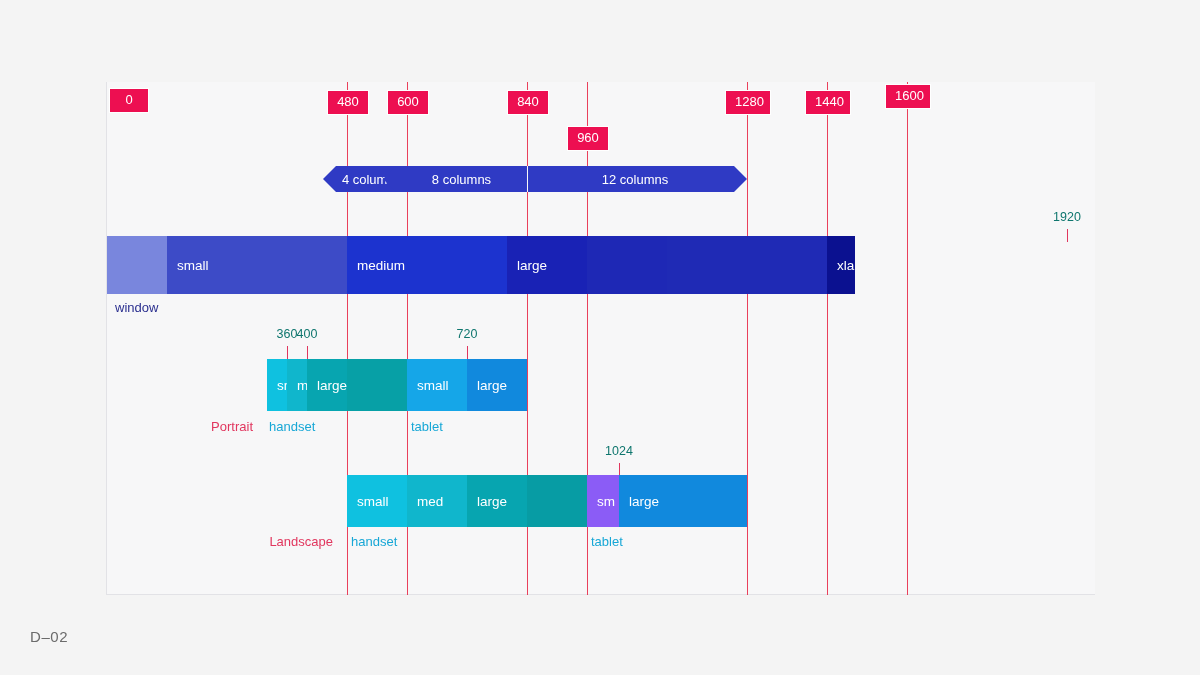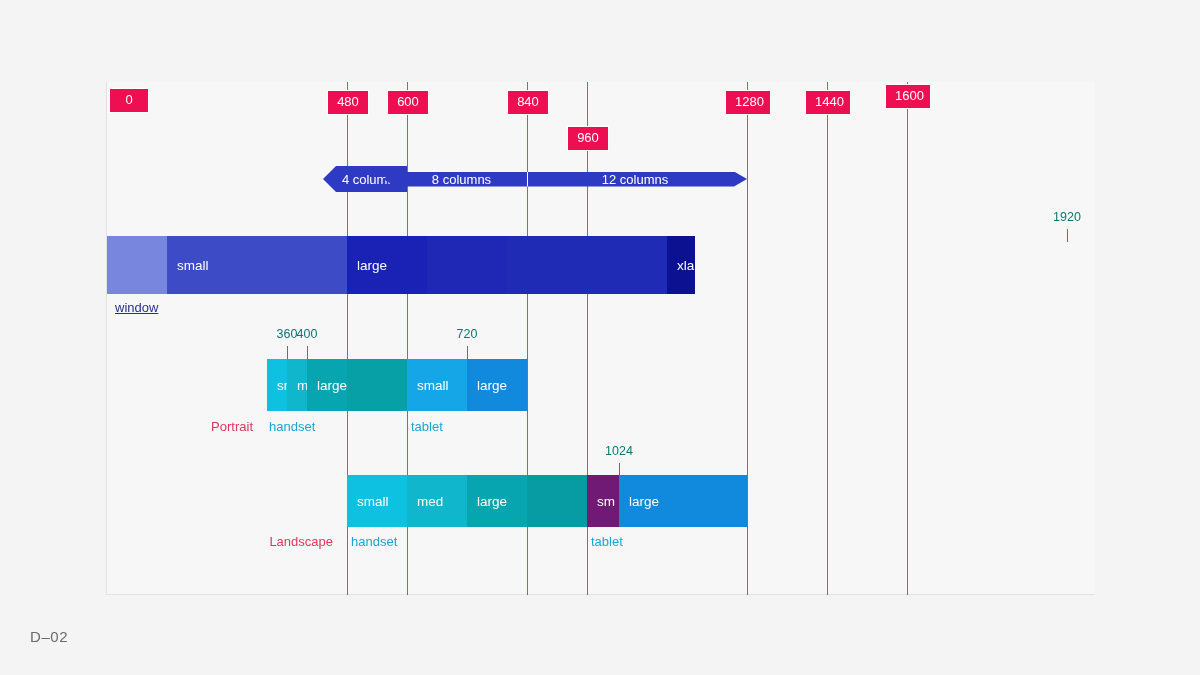--- a/index.html
+++ b/index.html
@@ -196,32 +196,35 @@
         </div>
         <div class="tick" style="left: 512px; top: 362px;">
           <div class="tick-label">1024</div>
           <div class="tick-line"></div>
         </div>
       </div>
     <div id="chips">
         <div class="colchip-wrap" style="left: 216px; width: 84px; top: 84px;">
           <div class="colchip tip-left" style="flex: 60 0 auto;">4 columns</div>
         </div>
-        <div class="colchip-wrap" style="left: 276px; width: 364px; top: 84px; align-items: center;">
+        <div class="colchip-wrap" style="left: 276px; width: 364px; top: 84px;">
           <div class="colchip tip-left" style="flex: 120 0 auto;">8 columns</div>
           <div class="colchip tip-right sep" style="flex: 220 0 auto;">12 columns</div>
         </div>
       </div>
     <div id="bands">
         <div class="band" style="left: 0px; top: 154px; width: 988px; height: 58px;">
           <div class="seg nolabel" style="width: 60px; background: rgb(121, 134, 221);"></div>
           <div class="seg" style="width: 120px; background: rgb(61, 75, 199);">
             <span>small</span>
           </div>
           <div class="seg nolabel" style="width: 60px; background: rgb(61, 75, 199);"></div>
+          <div class="seg" style="width: 160px; background: rgb(28, 51, 207);">
+            <span>medium</span>
+          </div>
           <div class="seg" style="width: 80px; background: rgb(25, 34, 181);">
             <span>large</span>
           </div>
           <div class="seg nolabel" style="width: 80px; background: rgb(30, 40, 181);"></div>
           <div class="seg nolabel" style="width: 160px; background: rgb(31, 42, 181);"></div>
           <div class="seg" style="width: 28px; background: rgb(11, 17, 144);">
             <span>xlarge</span>
           </div>
         </div>
         <div class="band" style="left: 160px; top: 277px; width: 140px; height: 52px;">
@@ -250,30 +253,30 @@
           </div>
           <div class="seg" style="width: 60px; background: rgb(16, 182, 204);">
             <span>med</span>
           </div>
           <div class="seg" style="width: 60px; background: rgb(7, 165, 176);">
             <span>large</span>
           </div>
           <div class="seg nolabel" style="width: 60px; background: rgb(7, 156, 164);"></div>
         </div>
         <div class="band" style="left: 480px; top: 393px; width: 160px; height: 52px;">
-          <div class="seg" style="width: 32px; background: #701a75;">
+          <div class="seg" style="width: 32px; background: #8b5cf6;">
             <span>sm</span>
           </div>
           <div class="seg" style="width: 128px; background: rgb(17, 137, 221);">
             <span>large</span>
           </div>
         </div>
       </div>
     <div id="captions">
-        <div class="row-caption cap-window" style="left: 8px; top: 218px; text-decoration: underline;">window</div>
+        <div class="row-caption cap-window" style="left: 8px; top: 218px;">window</div>
         <div class="row-caption cap-handset" style="left: 162px; top: 337px;">handset</div>
         <div class="row-caption cap-tablet" style="left: 304px; top: 337px;">tablet</div>
         <div class="row-caption cap-handset" style="left: 244px; top: 452px;">handset</div>
         <div class="row-caption cap-tablet" style="left: 484px; top: 452px;">tablet</div>
         <div class="row-caption cap-side" style="right: 842px; top: 337px;">Portrait</div>
         <div class="row-caption cap-side" style="right: 762px; top: 452px;">Landscape</div>
       </div>
   </div>
 
   <div id="slide-code">D–02</div>

